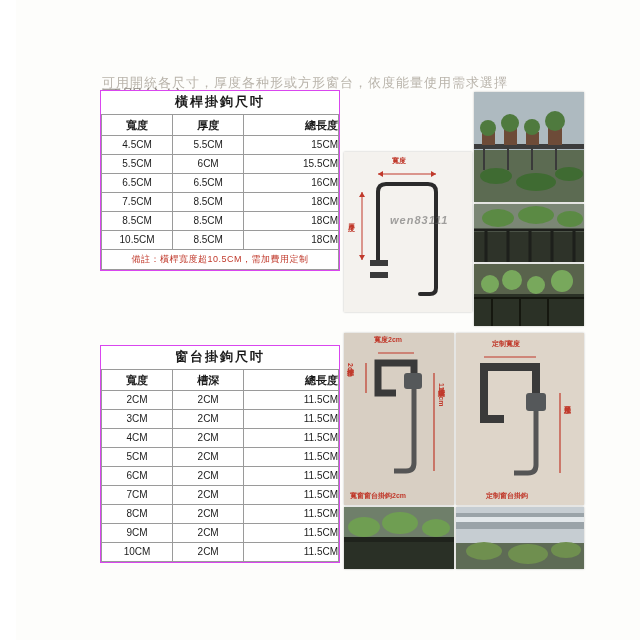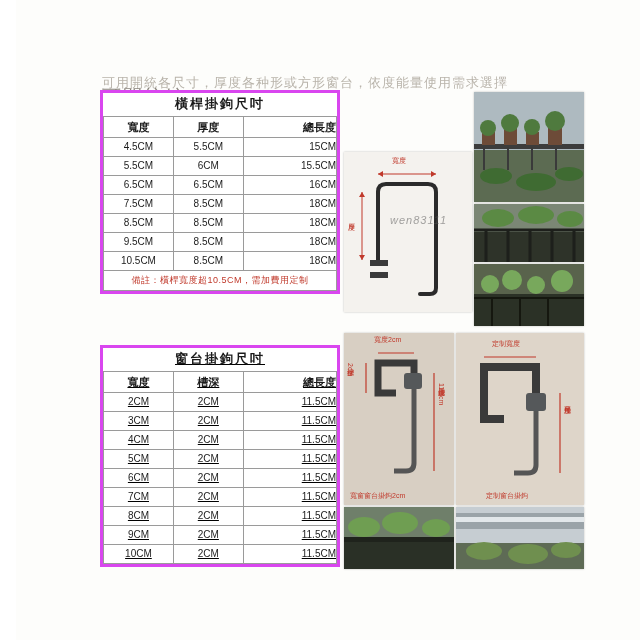--- a/index.html
+++ b/index.html
@@ -40,33 +40,32 @@
     font-size: 19px;
     color: #8a857d;
     letter-spacing: 2px;
     white-space: nowrap;
   }
 
   
   .tbl-wrap {
     position: absolute;
     background: #ffffff;
-    border: 3px solid #d946ef;
+    border: 1px solid #d946ef;
     box-sizing: border-box;
   }
   #table-bar {
     left: 84px;
     top: 90px;
     width: 240px;
   }
   #table-sill {
     left: 84px;
     top: 345px;
     width: 240px;
-    text-decoration: underline;
   }
   table.spec {
     border-collapse: collapse;
     width: 100%;
     font-size: 10px;
     color: #1b1b1b;
   }
   table.spec td, table.spec th {
     border: 1px solid #9a9a9a;
     text-align: center;
@@ -97,20 +96,21 @@
     color: #c0392b;
     letter-spacing: 0.5px;
     padding: 3px 2px !important;
   }
 
   
   .photo {
     position: absolute;
     box-sizing: border-box;
     overflow: hidden;
+    font-weight: bold;
   }
 
   
   #fig-bar-drawing {
     left: 328px;
     top: 152px;
     width: 128px;
     height: 160px;
     background: #f4f2ee;
   }
@@ -219,25 +219,20 @@
         <td>6.5CM</td>
         <td>16CM</td>
       </tr>
       <tr>
         <td>7.5CM</td>
         <td>8.5CM</td>
         <td>18CM</td>
       </tr>
       <tr>
         <td>8.5CM</td>
-        <td>8.5CM</td>
-        <td>18CM</td>
-      </tr>
-      <tr>
-        <td>9.5CM</td>
         <td>8.5CM</td>
         <td>18CM</td>
       </tr>
       <tr>
         <td>10.5CM</td>
         <td>8.5CM</td>
         <td>18CM</td>
       </tr>
       <tr>
         <td class="note-cell" colspan="3">備註：橫桿寬度超10.5CM，需加費用定制</td>

